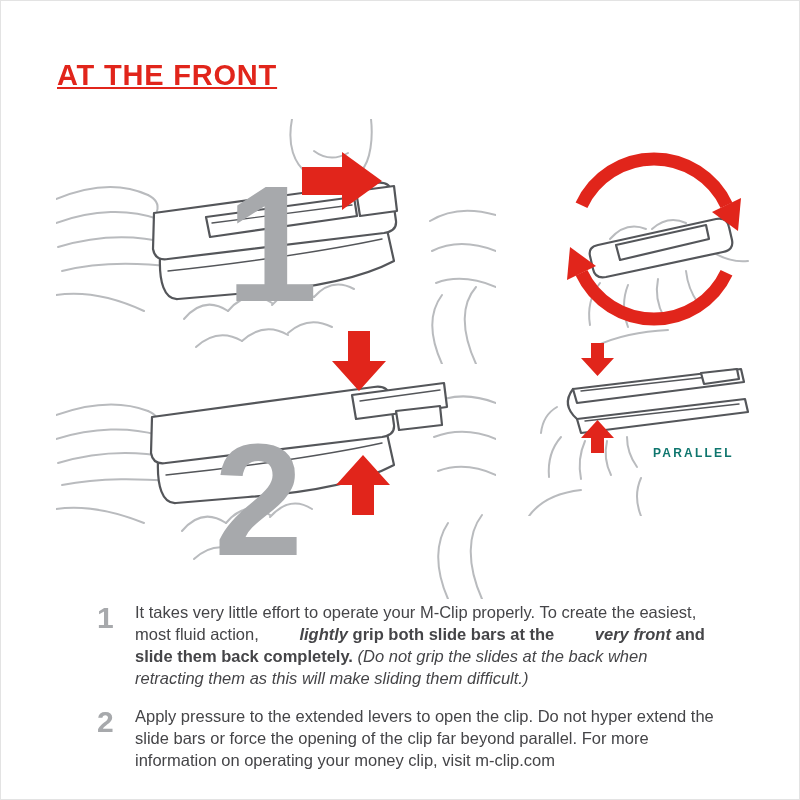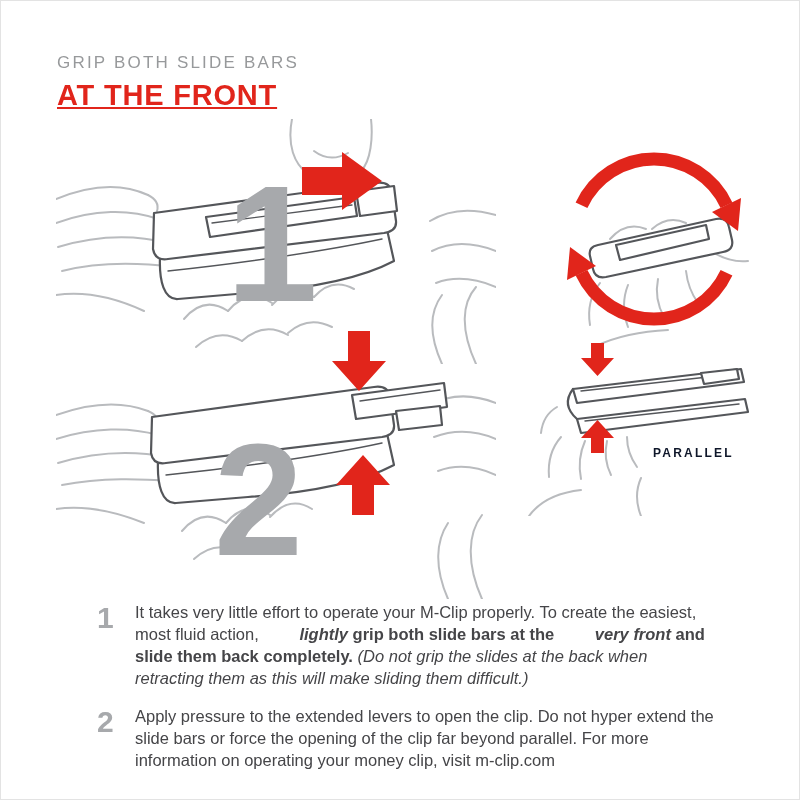--- a/index.html
+++ b/index.html
@@ -25,40 +25,39 @@
   .clip path.fill{fill:#ffffff;}
   .clip path.thin{stroke-width:1.4;}
   .arrow{stroke:none;}
   .arc{fill:none; stroke-width:13; stroke-linecap:butt;}
   .big-num{
     position:absolute; font-weight:700; color:#A7A9AC; line-height:1; font-size:165px;
   }
   .num1{left:225px; top:161px;}
   .num2{left:213px; top:419px; font-size:160px;}
   .parallel-label{
-    position:absolute; left:652px; top:445px; color:#0f172a;
+    position:absolute; left:652px; top:445px; color:#0f766e;
     font-size:12px; font-weight:700; letter-spacing:2.2px;
   }
   
   .instr{position:absolute; left:96px; display:flex; gap:16px; width:630px;}
   .instr1{top:600px;}
   .instr2{top:704px;}
   .instr-num{font-size:30px; font-weight:700; color:#A7A9AC; width:22px; flex:none; line-height:1; padding-top:2px;}
   .instr-text{margin:0; font-size:16.5px; line-height:22px; color:#454548; width:585px;}
   .b{font-weight:700;}
   .i{font-style:italic;}
   .bi{font-weight:700; font-style:italic;margin-left:36px;}
 </style>
 </head>
 <body>
 
 <div class="page">
 
   <header class="header">
-    <div class="eyebrow">GRIP BOTH SLIDE BARS</div>
     <h1 class="title">AT THE FRONT</h1>
   </header>
 
   <svg class="fig fig1" viewBox="0 0 440 245">
     <g class="hand">
       <path d="M0,80 C34,66 66,64 92,76"></path>
       <path d="M92,76 q12,6 9,16"></path>
       <path d="M0,104 C38,90 74,90 102,100"></path>
       <path d="M102,100 q12,6 8,16"></path>
       <path d="M2,128 C42,116 80,116 112,124"></path>

